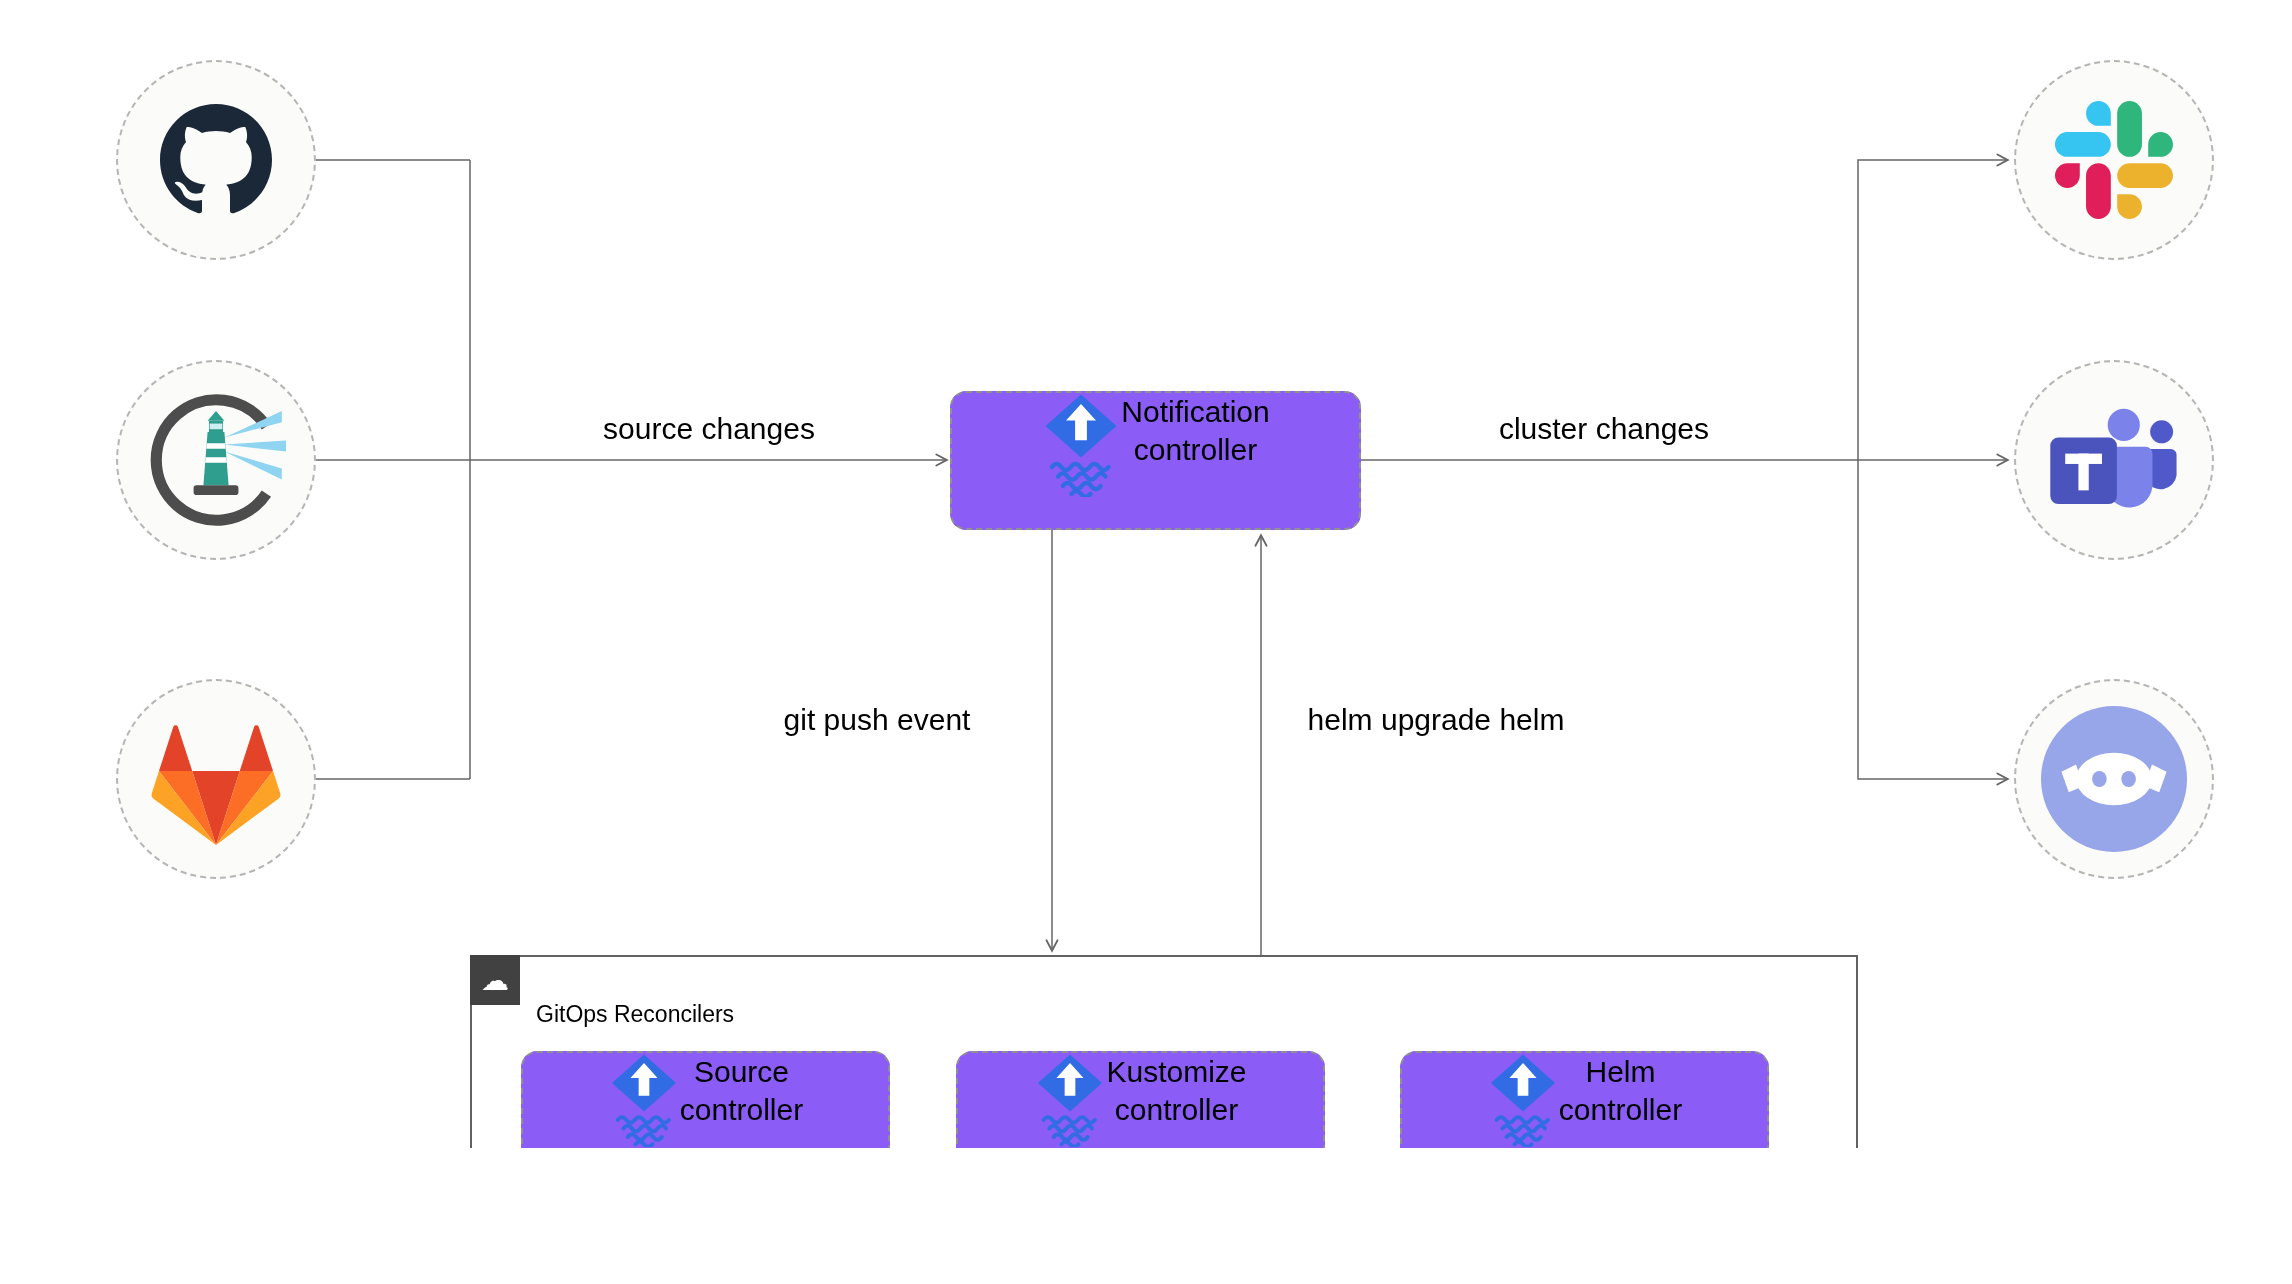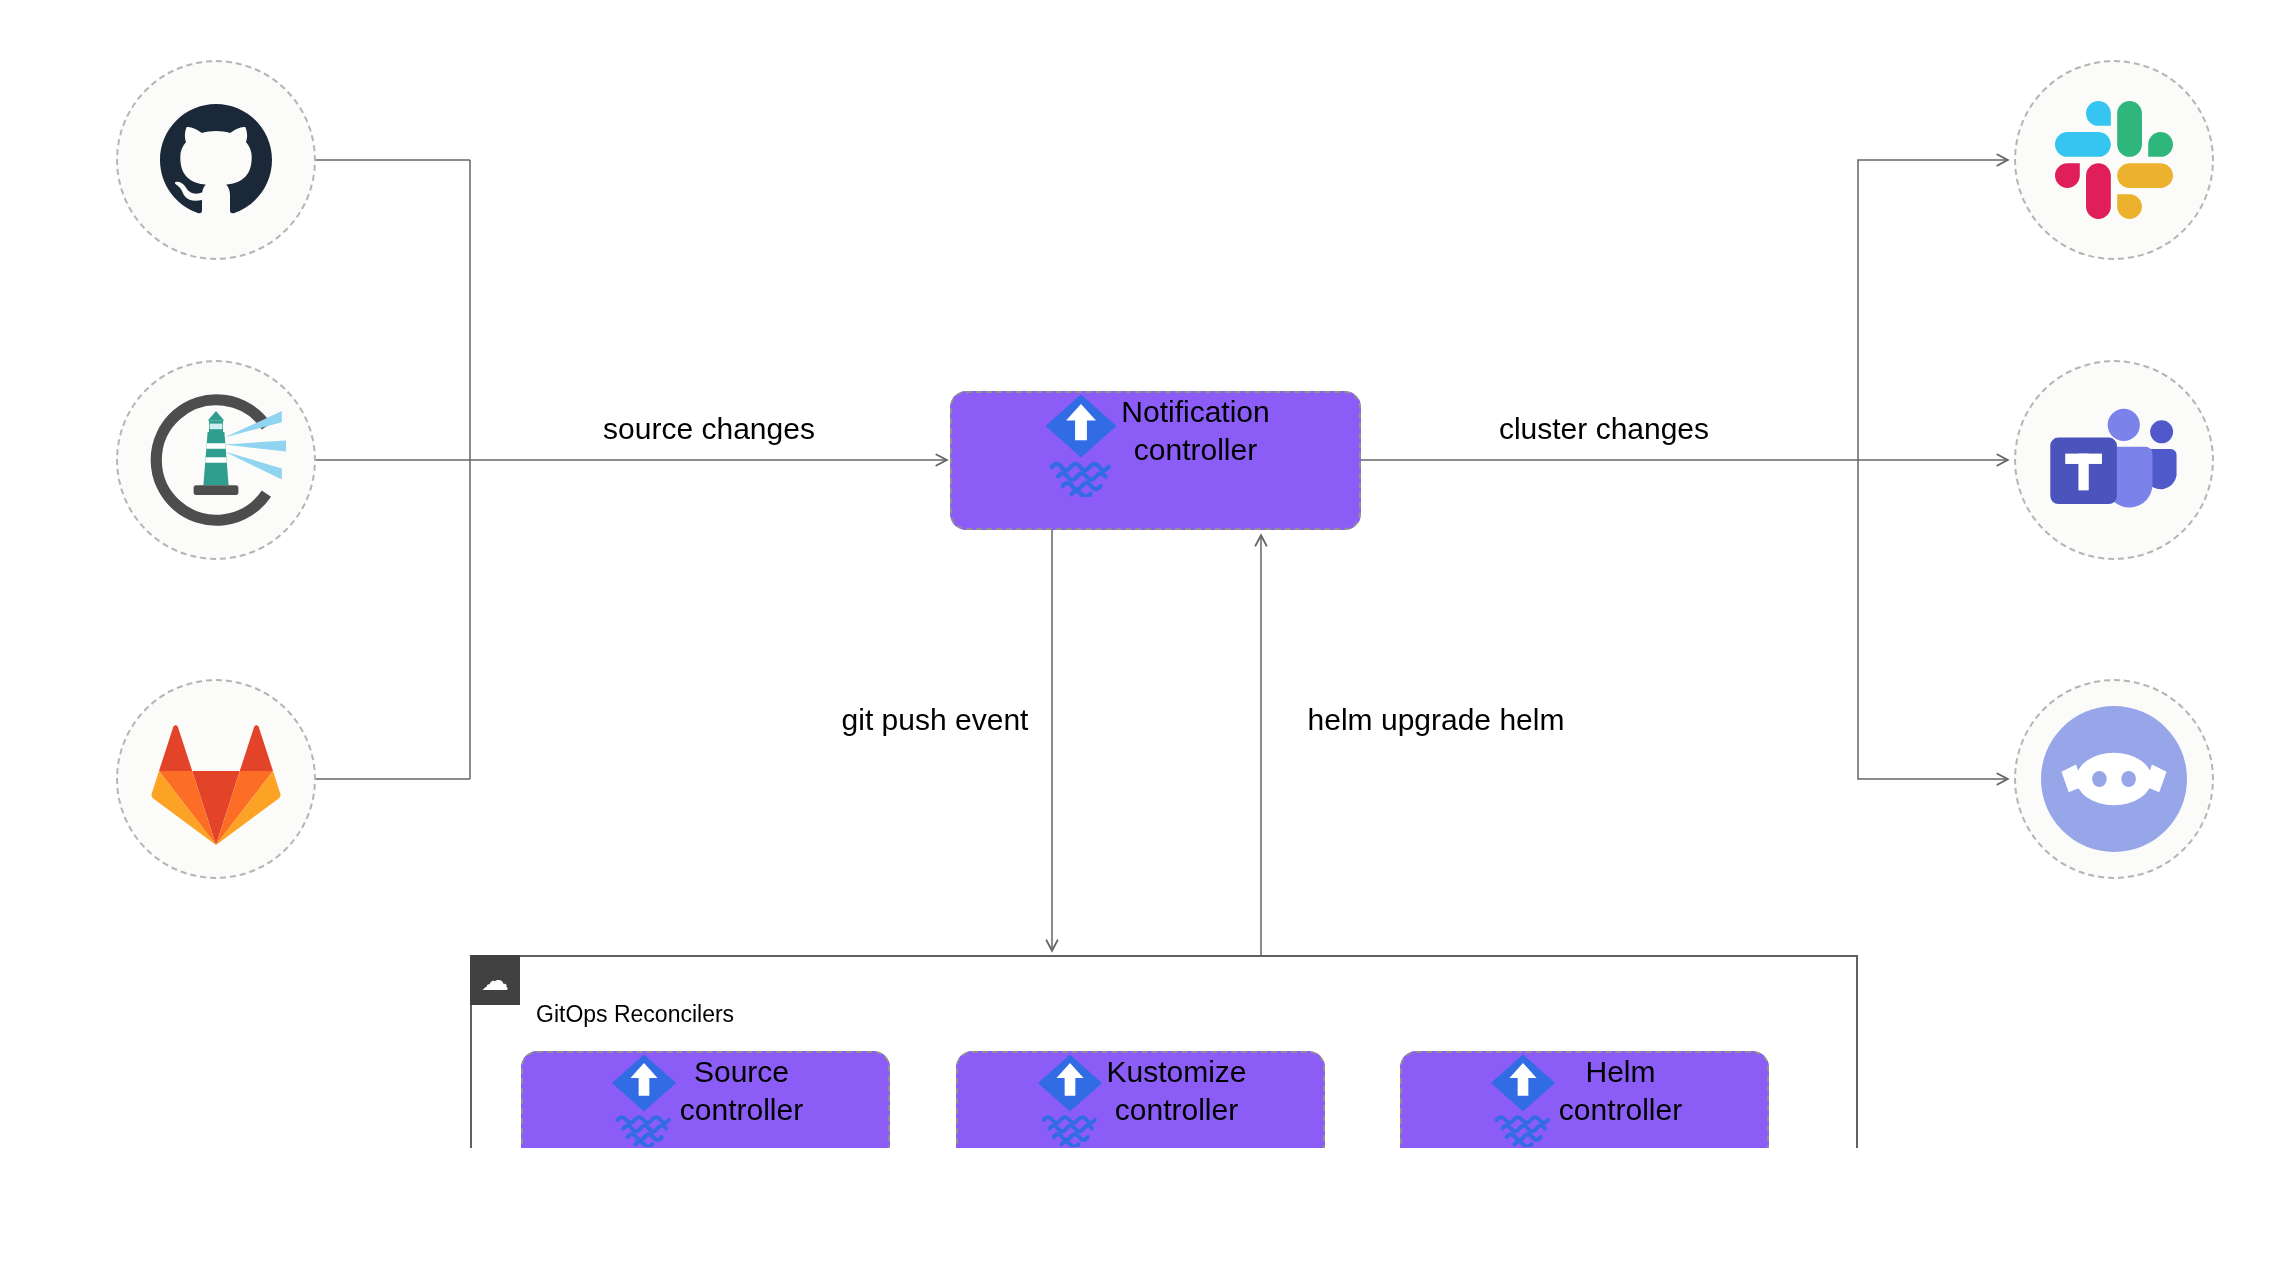--- a/index.html
+++ b/index.html
@@ -189,21 +189,21 @@
       </svg>
   </div>
   <div class="circle-node" style="left:2014px; top:679px">
     <svg width="146" height="146">
         <use href="#sym-discord"></use>
       </svg>
   </div>
 
   <div class="edge-label" style="left:709px; top:412px">source changes</div>
   <div class="edge-label" style="left:1604px; top:412px">cluster changes</div>
-  <div class="edge-label" style="left:935px; top:703px">git push event</div>
+  <div class="edge-label" style="left:877px; top:703px">git push event</div>
   <div class="edge-label" style="left:1436px; top:703px">helm upgrade helm</div>
 
   <div class="ctrl-box" style="left:950px; top:391px; width:411px; height:139px">
     <svg width="80" height="104">
         <use href="#sym-flux"></use>
       </svg>
     <div class="ctrl-label">
       <div>Notification</div>
       <div>controller</div>
     </div>

